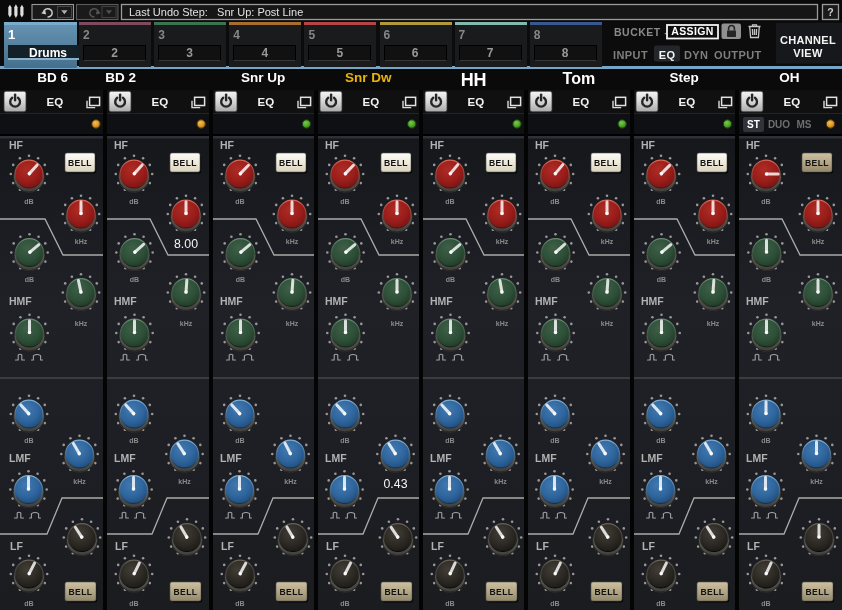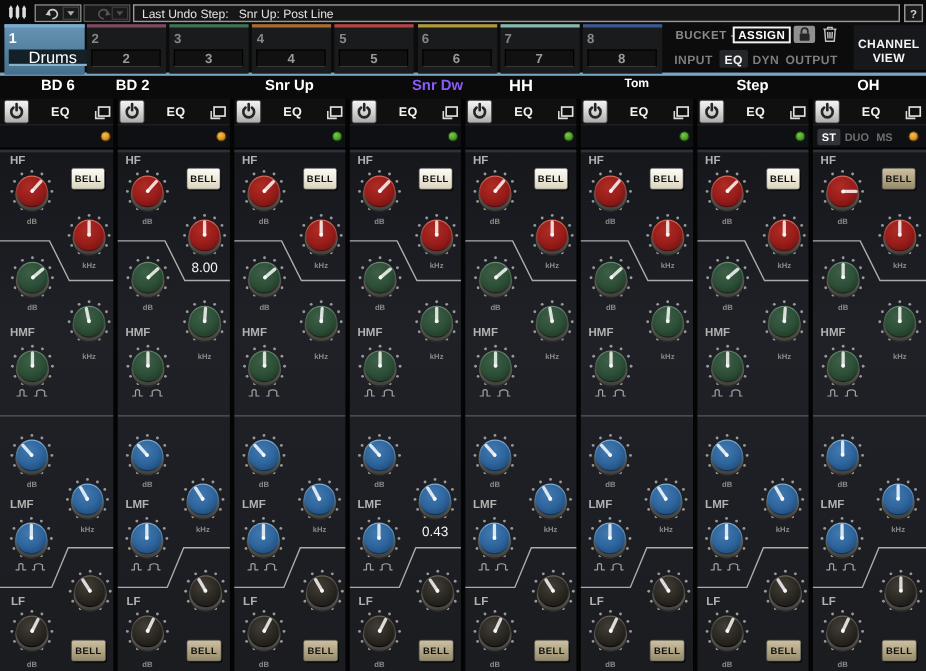--- a/index.html
+++ b/index.html
@@ -136,21 +136,21 @@
 
 <text x="613" y="58.5" font-size="11" font-weight="bold" fill="#7e7e7e" letter-spacing="0.4">INPUT</text>
 <rect x="654" y="45.5" width="26" height="16" rx="2" fill="#23262a"></rect>
 <text x="667" y="58.5" font-size="11" font-weight="bold" fill="#f2f2f2" text-anchor="middle" letter-spacing="0.4">EQ</text>
 <text x="684" y="58.5" font-size="11" font-weight="bold" fill="#7e7e7e" letter-spacing="0.4">DYN</text>
 <text x="714" y="58.5" font-size="11" font-weight="bold" fill="#7e7e7e" letter-spacing="0.4">OUTPUT</text>
 </svg>
 <div style="position:absolute;left:4px;top:21.5px;width:73px;height:46px;background:linear-gradient(#6794b4,#45708d);border-radius:1px">
 <div style="position:absolute;left:0;top:0;width:73px;height:3.5px;background:#79abcc"></div>
 <div style="position:absolute;left:4px;top:5px;font-size:13px;font-weight:bold;color:#fff">1</div>
-<div style="position:absolute;left:4px;top:23px;width:80px;height:15.5px;background:#142028;border-bottom:2px solid #88b0cb;text-align:center;font-size:15px;font-weight:normal;color:#fff;line-height:16px">Drums</div>
+<div style="position:absolute;left:4px;top:23px;width:80px;height:15.5px;background:#142028;border-bottom:2px solid #88b0cb;text-align:center;font-size:12px;font-weight:bold;color:#fff;line-height:16px">Drums</div>
 </div>
     <div style="position:absolute;left:79.1px;top:21.5px;width:72px;height:45px;background:#1a1b1c">
 <div style="position:absolute;left:0;top:0;width:72px;height:3.5px;background:#7e4a5f"></div>
 <div style="position:absolute;left:4px;top:6px;font-size:12px;font-weight:bold;color:#878787">2</div>
 <div style="position:absolute;left:4px;top:23.5px;width:63px;height:15.5px;background:#111;border:1px solid #000;border-bottom-color:#383838;text-align:center;font-size:12px;font-weight:bold;color:#999;line-height:15.5px">2</div>
 </div>
     <div style="position:absolute;left:154.2px;top:21.5px;width:72px;height:45px;background:#1a1b1c">
 <div style="position:absolute;left:0;top:0;width:72px;height:3.5px;background:#3c7350"></div>
 <div style="position:absolute;left:4px;top:6px;font-size:12px;font-weight:bold;color:#878787">3</div>
 <div style="position:absolute;left:4px;top:23.5px;width:63px;height:15.5px;background:#111;border:1px solid #000;border-bottom-color:#383838;text-align:center;font-size:12px;font-weight:bold;color:#999;line-height:15.5px">3</div>
@@ -176,23 +176,23 @@
 <div style="position:absolute;left:4px;top:23.5px;width:63px;height:15.5px;background:#111;border:1px solid #000;border-bottom-color:#383838;text-align:center;font-size:12px;font-weight:bold;color:#999;line-height:15.5px">7</div>
 </div>
     <div style="position:absolute;left:529.7px;top:21.5px;width:72px;height:45px;background:#1a1b1c">
 <div style="position:absolute;left:0;top:0;width:72px;height:3.5px;background:#39588f"></div>
 <div style="position:absolute;left:4px;top:6px;font-size:12px;font-weight:bold;color:#878787">8</div>
 <div style="position:absolute;left:4px;top:23.5px;width:63px;height:15.5px;background:#111;border:1px solid #000;border-bottom-color:#383838;text-align:center;font-size:12px;font-weight:bold;color:#999;line-height:15.5px">8</div>
 </div>
 <div style="position:absolute;left:0.00px;top:70px;width:105.25px;text-align:center;font-size:13.5px;font-weight:bold;color:#fff">BD 6</div>
     <div style="position:absolute;left:105.25px;top:70px;width:105.25px;font-size:13.5px;font-weight:bold;color:#fff">BD 2</div>
     <div style="position:absolute;left:210.50px;top:70px;width:105.25px;text-align:center;font-size:13.5px;font-weight:bold;color:#fff">Snr Up</div>
-    <div style="position:absolute;left:315.75px;top:70px;width:105.25px;text-align:right;font-size:13.5px;font-weight:bold;color:#8b5cf6">Snr Dw</div>
-    <div style="position:absolute;left:421.00px;top:70px;width:105.25px;text-align:center;font-size:15px;font-weight:bold;color:#fff">HH</div>
-    <div style="position:absolute;left:526.25px;top:70px;width:105.25px;text-align:center;font-size:11px;font-weight:bold;color:#fff">Tom</div>
+    <div style="position:absolute;left:315.75px;top:70px;width:105.25px;text-align:center;font-size:13.5px;font-weight:bold;color:#eab308">Snr Dw</div>
+    <div style="position:absolute;left:421.00px;top:70px;width:105.25px;text-align:center;font-size:18px;font-weight:bold;color:#fff">HH</div>
+    <div style="position:absolute;left:526.25px;top:70px;width:105.25px;text-align:center;font-size:16px;font-weight:bold;color:#fff">Tom</div>
     <div style="position:absolute;left:631.50px;top:70px;width:105.25px;text-align:center;font-size:13.5px;font-weight:bold;color:#fff">Step</div>
     <div style="position:absolute;left:736.75px;top:70px;width:105.25px;text-align:center;font-size:13.5px;font-weight:bold;color:#fff">OH</div>
 <svg width="106" height="23" viewBox="0 0 106 23" style="position:absolute;left:0.00px;top:90px" font-family="Liberation Sans, sans-serif">
 <rect x="4" y="1.2" width="22" height="20.6" rx="2" fill="url(#pbtn)" stroke="#3a3a3a" stroke-width="0.8"></rect>
 <g stroke="#262626" stroke-width="2.4" fill="none" stroke-linecap="round">
 <path d="M12.2 7.8 a4.9 4.9 0 1 0 5.8 0"></path>
 <line x1="15.1" y1="4.6" x2="15.1" y2="10.2"></line>
 </g>
 <text x="55" y="15.5" font-size="11.5" font-weight="bold" fill="#f2f2f2" text-anchor="middle" letter-spacing="0.3">EQ</text>
 <polyline points="87,10.8 87,17.6 95.2,17.6" fill="none" stroke="#dadada" stroke-width="1.4"></polyline>

